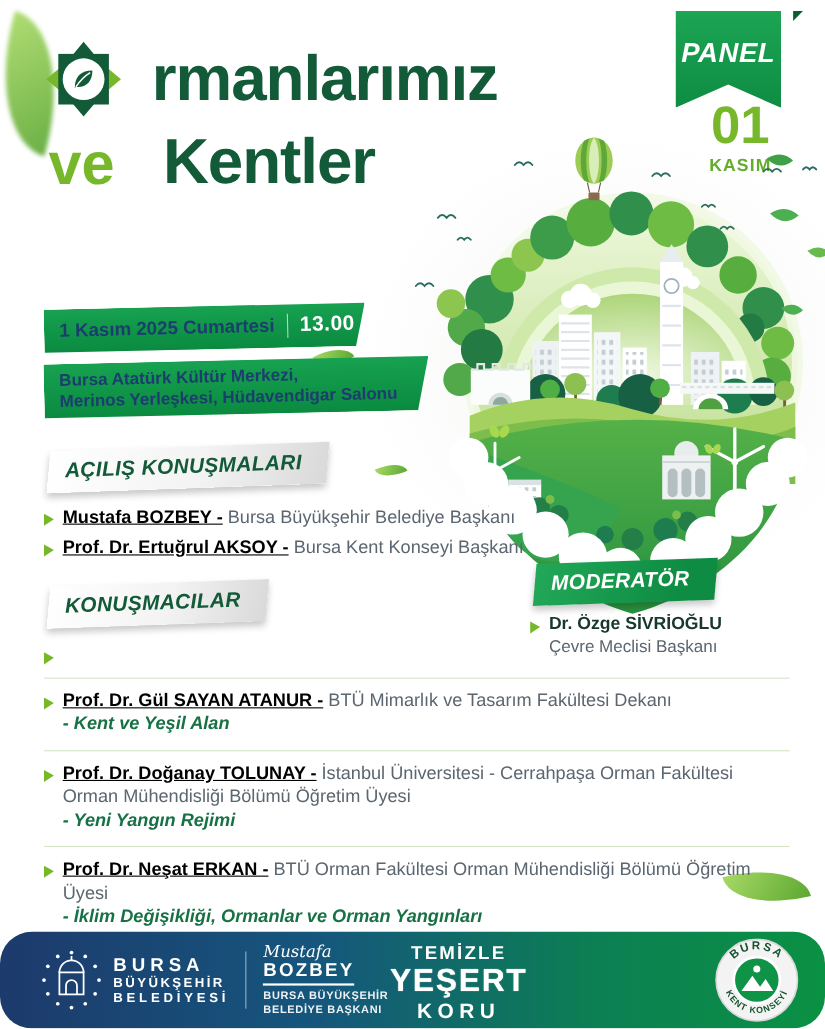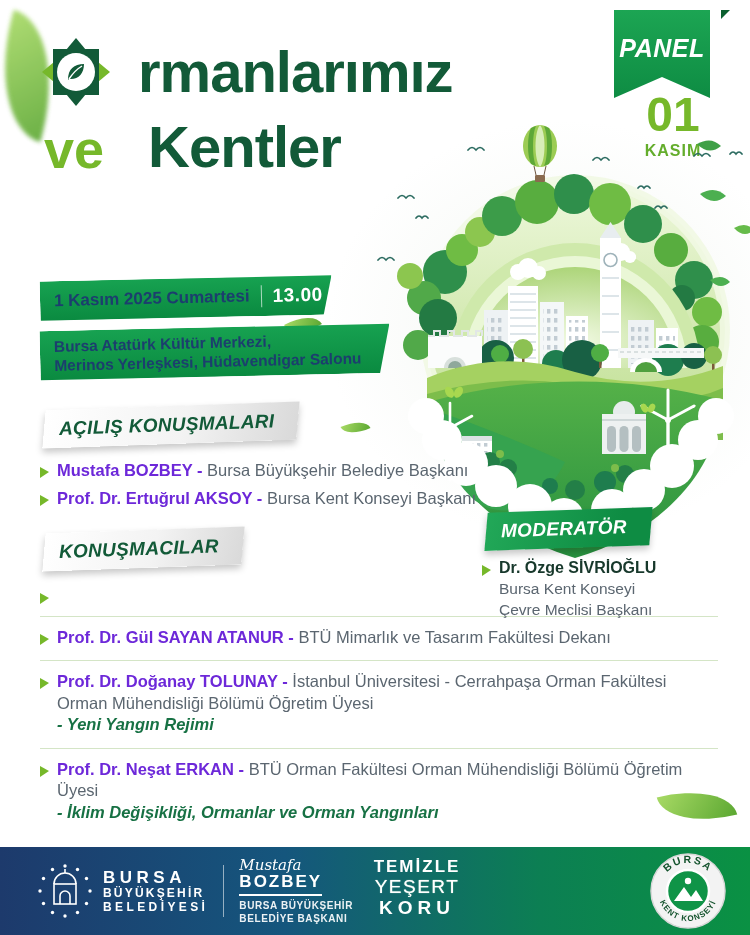--- a/index.html
+++ b/index.html
@@ -63,52 +63,52 @@
         font-weight:900;font-size:19px;color:#125a38;letter-spacing:.3px;}
   .header-ribbon.green{background:linear-gradient(100deg,#22a858,#0e8c43 80%);}
   .header-ribbon.green em{color:#ffffff;}
 
   
   .content{position:absolute;left:40px;top:406px;width:678px;z-index:4;}
   .row{display:flex;align-items:flex-start;}
   .arrow{flex:0 0 auto;width:0;height:0;border-left:9px solid #76b82a;
         border-top:5px solid transparent;border-bottom:6px solid transparent;margin:7px 8px 0 0;}
   .ptext{font-size:16.5px;line-height:1.3;}
-  .pname{font-weight:800;color:#6d28d9;}
+  .pname{font-weight:800;color:#000000;text-decoration:underline;}
   .prole{color:#5b6670;}
   .ptopic{font-weight:800;font-style:italic;color:#177144;}
   .open-row{padding:4px 0 3px 0;}
   .sp-row{padding:10px 0 12px 0;border-bottom:1px solid #d4e5c6;}
   .sp-row.last{border-bottom:none;}
   .mt-open{margin-bottom:12px;}
   .mt-speak{margin-top:17px;margin-bottom:8px;}
 
   
   .moderator{position:absolute;left:482px;top:510px;width:218px;z-index:6;}
   .mod-body{margin-top:10px;}
   .mod-name{font-size:16px;font-weight:800;color:#17382b;line-height:1.3;}
   .mod-line{font-size:15.5px;color:#5b6670;line-height:1.35;margin-left:17px;}
 
   
   .footer{position:absolute;left:0;bottom:0;width:750px;height:88px;z-index:7;
         background:linear-gradient(90deg,#1d3a6c 0%,#15567d 38%,#0c7f53 72%,#0a9143 100%);
-        display:flex;align-items:center;color:#fff;}
+        display:flex;align-items:center;color:#fff;border-radius:29px;}
   .muni{display:flex;align-items:center;margin-left:36px;}
   .muni-text{margin-left:9px;line-height:1.12;}
   .muni-l1{font-size:17px;font-weight:900;letter-spacing:4.5px;}
   .muni-l2{font-size:12px;font-weight:800;letter-spacing:2.2px;}
   .muni-l3{font-size:12px;font-weight:800;letter-spacing:3.4px;}
   .foot-div{width:1px;height:52px;background:rgba(255,255,255,.55);margin:0 15px;}
   .mayor{line-height:1.1;}
   .mayor-script{font-family:"DejaVu Serif",serif;font-style:italic;font-size:15px;}
   .mayor-surname{font-size:17px;font-weight:900;letter-spacing:2px;border-bottom:2px solid #fff;padding-bottom:2px;display:inline-block;}
   .mayor-title{font-size:10px;font-weight:800;letter-spacing:.6px;opacity:.92;margin-top:3px;line-height:1.3;}
   .slogan{position:absolute;left:352px;top:10px;width:130px;text-align:center;line-height:1.12;}
   .slogan-1{font-size:17px;font-weight:800;letter-spacing:2px;text-align:center;}
-  .slogan-2{font-size:19px;font-weight:400;letter-spacing:1.5px;text-shadow:0 0 1px #cfe9d4;}
+  .slogan-2{font-size:29px;font-weight:700;letter-spacing:1.5px;text-shadow:0 0 1px #cfe9d4;}
   .slogan-3{font-size:19px;font-weight:800;letter-spacing:5px;}
   .council{position:absolute;right:24px;top:6px;}
 
   .illus{position:absolute;left:350px;top:110px;z-index:2;}
 </style>
 </head>
 <body>
 
 <div class="page">
 
@@ -414,20 +414,21 @@
       <span class="arrow"></span>
     </div>
 
     <div class="row sp-row">
       <span class="arrow"></span>
       <div class="ptext">
         <div>
           <span class="pname">Prof. Dr. Gül SAYAN ATANUR -</span>
           <span class="prole">BTÜ Mimarlık ve Tasarım Fakültesi Dekanı</span>
         </div>
+        <div class="ptopic">- Kent ve Yeşil Alan</div>
       </div>
     </div>
 
     <div class="row sp-row">
       <span class="arrow"></span>
       <div class="ptext">
         <div>
           <span class="pname">Prof. Dr. Doğanay TOLUNAY -</span>
           <span class="prole">İstanbul Üniversitesi - Cerrahpaşa Orman Fakültesi</span>
         </div>
@@ -450,21 +451,20 @@
 
   <div class="moderator">
     <span class="header-ribbon green">
       <em>MODERATÖR</em>
     </span>
     <div class="mod-body">
       <div class="row">
         <span class="arrow"></span>
         <span class="mod-name">Dr. Özge SİVRİOĞLU</span>
       </div>
-      <div class="mod-line">Bursa Kent Konseyi</div>
       <div class="mod-line">Çevre Meclisi Başkanı</div>
     </div>
   </div>
 
   <div class="footer">
     <div class="muni">
       <svg width="58" height="58" viewBox="0 0 58 58">
         <g fill="#ffffff">
           <circle cx="29" cy="4" r="1.7"></circle>
             <circle cx="41.5" cy="7.5" r="1.7"></circle>

